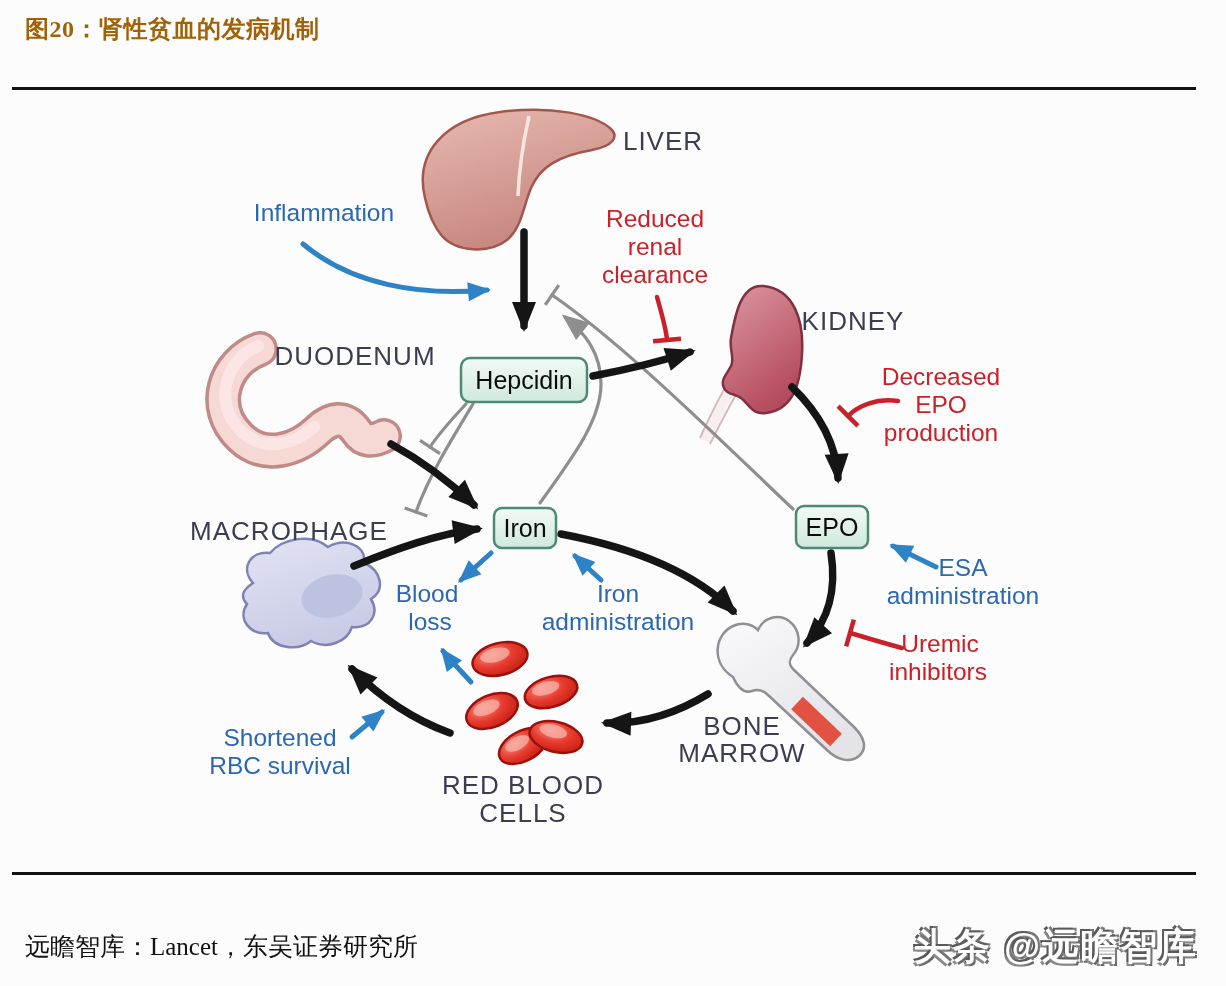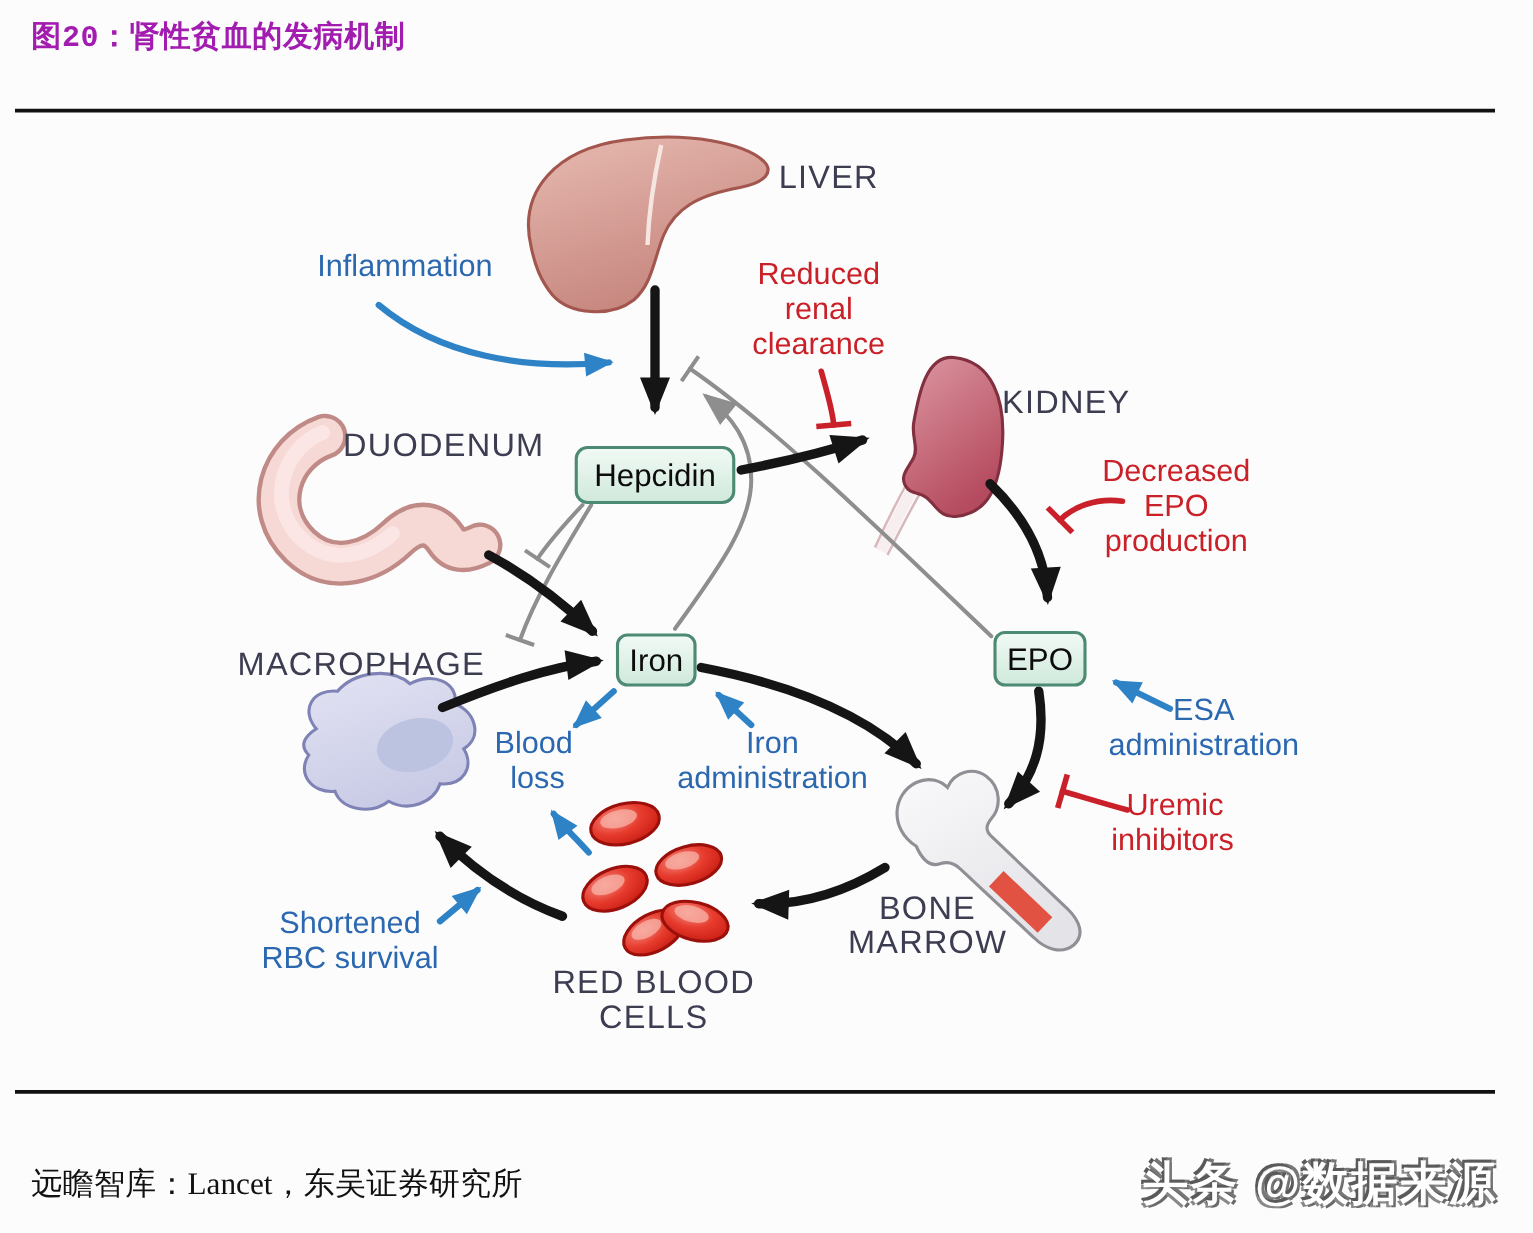--- a/index.html
+++ b/index.html
@@ -3,23 +3,23 @@
 <meta charset="utf-8">
 <style>
   html,body{margin:0;padding:0;}
   body{
     width:1226px;height:986px;position:relative;overflow:hidden;
     background:#fcfcfd;
     font-family:"Liberation Sans", sans-serif;
   }
   .page-title{
     position:absolute;left:25px;top:13px;
-    font-size:24px;font-weight:bold;color:#a21caf;
+    font-size:24px;font-weight:bold;color:#a16207;
     letter-spacing:0.5px;
-    font-family:Liberation Mono, monospace;
+    font-family:Liberation Serif, serif;
   }
   .rule{
     position:absolute;left:12px;width:1184px;height:3px;background:#111;
   }
   .rule-top{top:87px;}
   .rule-bottom{top:872px;}
   .footer-source{
     position:absolute;left:25px;top:930px;
     font-size:25px;color:#111;
     font-family:"Liberation Serif", serif;
@@ -211,13 +211,13 @@
   <text class="lbl-red" x="655" y="283" text-anchor="middle">clearance</text>
   <text class="lbl-red" x="941" y="385" text-anchor="middle">Decreased</text>
   <text class="lbl-red" x="941" y="413" text-anchor="middle">EPO</text>
   <text class="lbl-red" x="941" y="441" text-anchor="middle">production</text>
   <text class="lbl-red" x="940" y="652" text-anchor="middle">Uremic</text>
   <text class="lbl-red" x="938" y="680" text-anchor="middle">inhibitors</text>
 </svg>
 
 <div class="rule rule-bottom"></div>
 <div class="footer-source">远瞻智库：Lancet，东吴证券研究所</div>
-<div class="watermark">头条 @数据来源</div>
+<div class="watermark">头条 @远瞻智库</div>
 
 </body></html>

